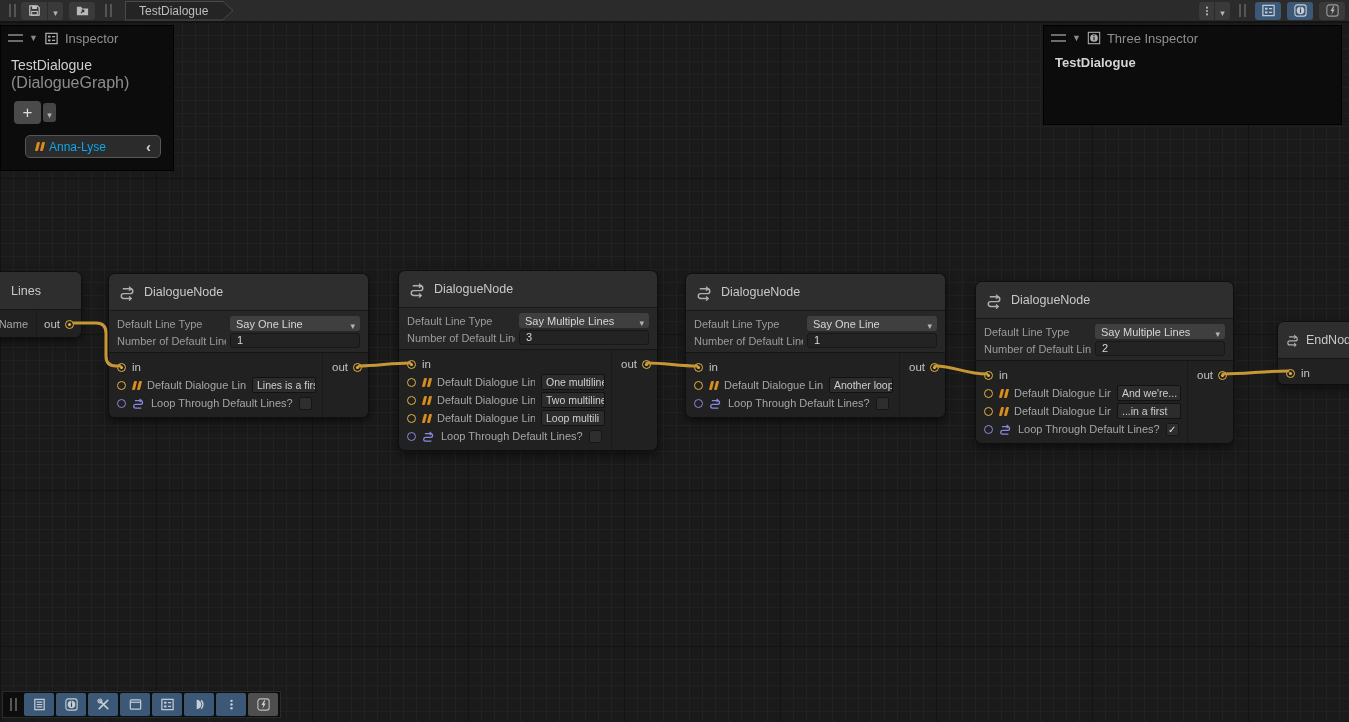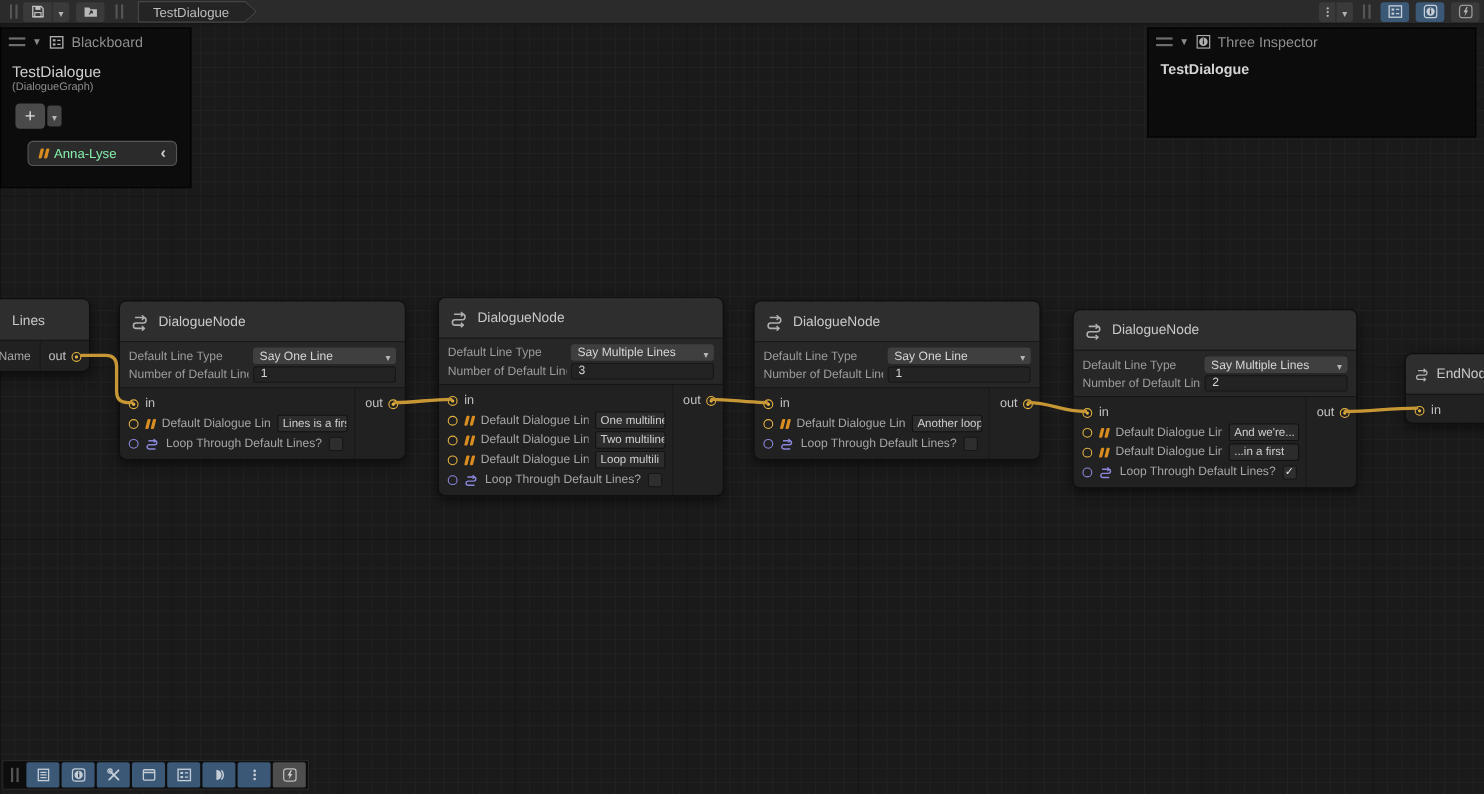--- a/index.html
+++ b/index.html
@@ -36,29 +36,29 @@
       linear-gradient(90deg,#212121 1px,transparent 1px);
     background-size:156px 156px,156px 156px,13px 13px,13px 13px;}
   .edges{position:absolute;inset:0;width:100%;height:100%;z-index:50;pointer-events:none;}
 
   
   .panel{position:absolute;background:#0c0c0c;border:1px solid #020202;z-index:100;}
   .panel-header{height:24px;display:flex;align-items:center;gap:6px;padding:0 7px;color:#8f8f8f;font-size:13px;}
   .grip-h{width:15px;height:8px;border-top:2px solid #6d6d6d;border-bottom:2px solid #6d6d6d;flex:none;}
   .tri{color:#8a8a8a;font-size:9px;flex:none;}
   .bb-name{font-size:14px;color:#cfcfcf;margin:7px 10px 0;}
-  .bb-type{font-size:10px;color:#8d8d8d;margin:1px 10px 0;}
+  .bb-type{font-size:16px;color:#8d8d8d;margin:1px 10px 0;}
   .bb-add-row{display:flex;align-items:flex-start;gap:2px;margin:9px 0 0 13px;}
   .bb-add{width:27px;height:23px;background:#4a4a4a;border-radius:4px;color:#ddd;font-size:17px;
     display:flex;align-items:center;justify-content:center;}
   .bb-add-dd{width:13px;height:19px;background:#454545;border-radius:3px;margin-top:2px;
     display:flex;align-items:center;justify-content:center;}
   .bb-pill{margin:11px 0 0 24px;width:136px;height:23px;border:1px solid #565656;border-radius:5px;
     background:#2b2b2b;display:flex;align-items:center;padding:0 9px;gap:5px;}
-  .bb-pill-name{color:#86efac;font-size:12px;}
+  .bb-pill-name{color:#0ea5e9;font-size:12px;}
   .bb-pill-chev{margin-left:auto;color:#cfcfcf;font-size:15px;font-weight:bold;line-height:1;}
   .gi-name{font-weight:bold;font-size:13px;color:#d4d4d4;padding:5px 11px;}
 
   
   .node{position:absolute;background:#212121;border:1px solid #0f0f0f;border-radius:7px;
     box-shadow:0 4px 10px rgba(0,0,0,.5);overflow:hidden;z-index:10;}
   .node-title{height:36px;display:flex;align-items:center;gap:8px;padding:0 10px;background:#2e2e2e;
     font-size:12.5px;color:#c9c9c9;white-space:nowrap;}
   .node-props{background:#272727;border-top:1px solid #191919;border-bottom:1px solid #151515;
     padding:4px 8px 3px;}
@@ -181,21 +181,21 @@
   <div class="panel" style="left:0;top:3px;width:174px;height:146px;">
     <div class="panel-header">
       <span class="grip-h"></span>
       <span class="tri">▼</span>
       <svg width="15" height="15" viewBox="0 0 16 16">
           <rect x="2" y="2.5" width="12" height="11" fill="none" stroke="#aeaeae" stroke-width="1.3"></rect>
           <rect x="4.3" y="5" width="2.6" height="2.1" fill="#aeaeae"></rect>
           <rect x="4.3" y="9" width="2.6" height="2.1" fill="#aeaeae"></rect>
           <path d="M8.6 6 h3.2 M8.6 10 h3.2" stroke="#aeaeae" stroke-width="1.2"></path>
         </svg>
-      <span>Blackboard</span>
+      <span>Inspector</span>
     </div>
     <div class="bb-name">TestDialogue</div>
     <div class="bb-type">(DialogueGraph)</div>
     <div class="bb-add-row">
       <div class="bb-add">+</div>
       <div class="bb-add-dd">
           <span class="caret"></span>
         </div>
     </div>
     <div class="bb-pill">

